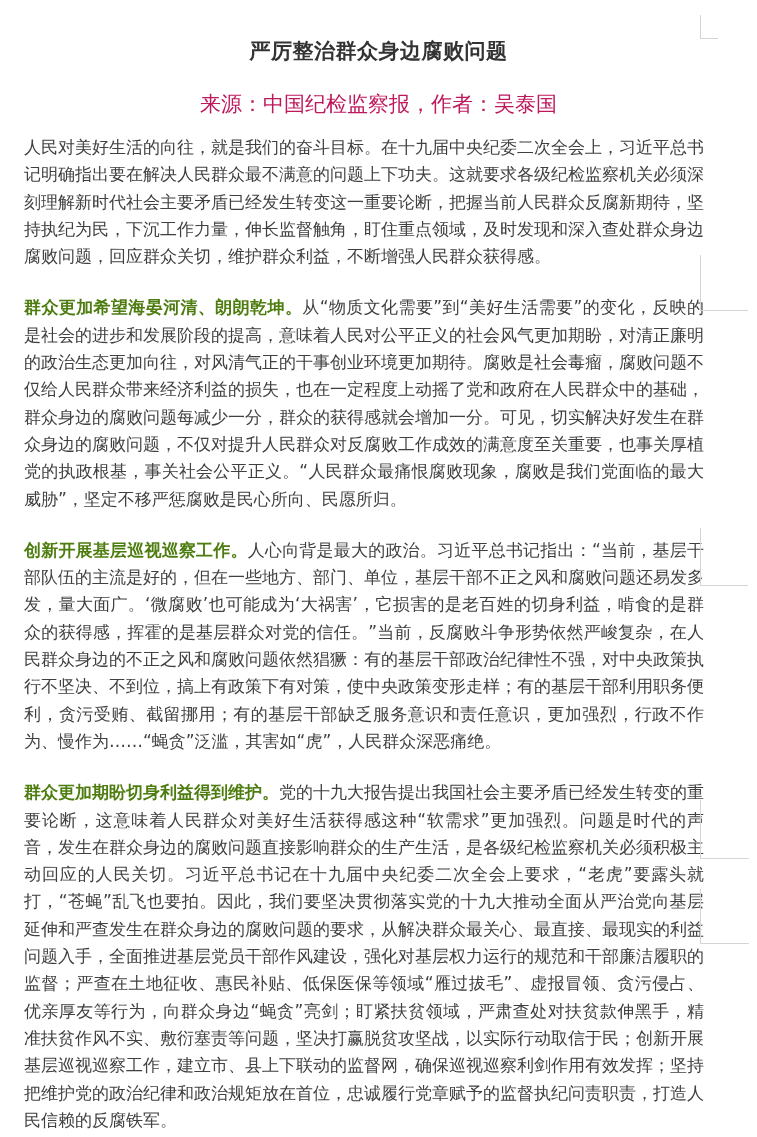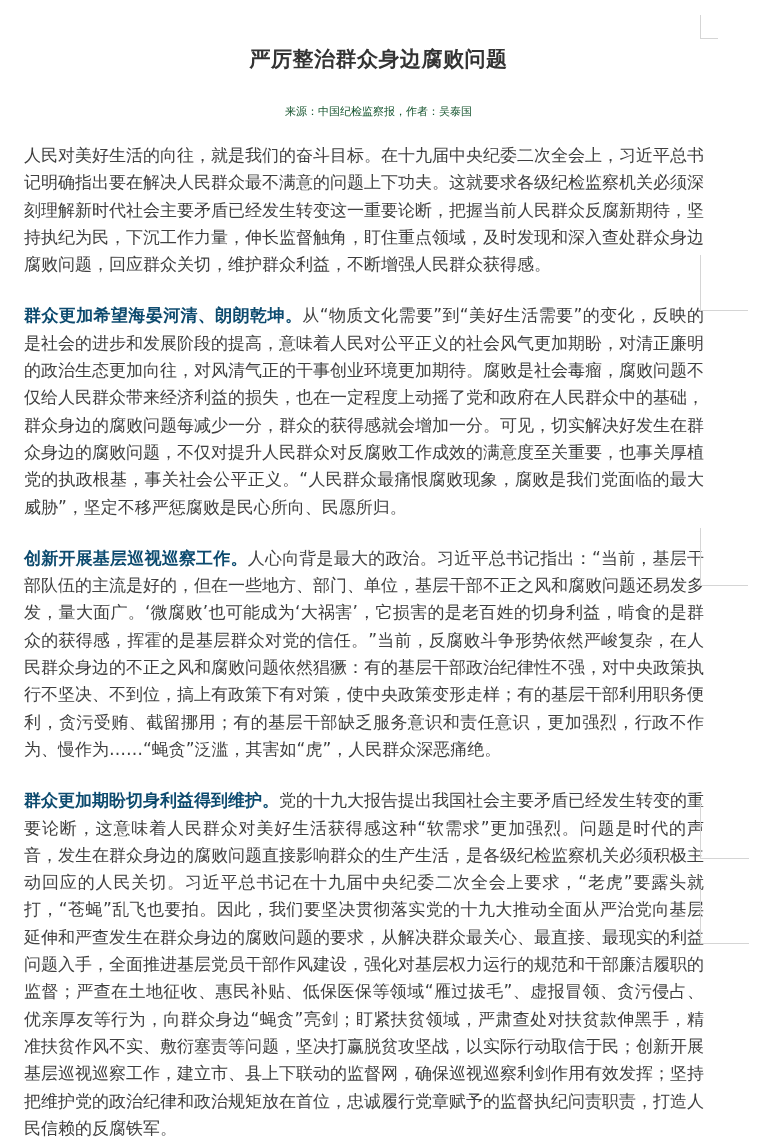--- a/index.html
+++ b/index.html
@@ -5,52 +5,52 @@
   html,body{margin:0;padding:0;background:#ffffff;}
   .page{
     position:relative;
     width:757px;
     height:1137px;
     background:#ffffff;
     overflow:hidden;
     font-family:"DejaVu Sans","Liberation Sans",sans-serif;
   }
   .title{
-    margin:8px;
+    margin:0;
     padding-top:36px;
     text-align:center;
     font-size:21px;
     line-height:30px;
     font-weight:bold;
     color:#333333;
     letter-spacing:0.5px;
   }
   .meta{
     margin-top:27px;
     text-align:center;
-    font-size:11px;
+    font-size:21px;
     line-height:22px;
-    color:#14532d;
+    color:#be185d;
   }
   .content{
     width:680px;
     margin:19px 0 0 24px;
   }
   .content p{
     margin:0 0 24px 0;
     font-size:17px;
     line-height:27.3px;
     color:#404040;
     text-align:justify;
     text-justify:inter-ideograph;
     word-break:break-all;
   }
   .content p .lead{
     font-weight:bold;
-    color:#0c4a6e;
+    color:#4d7c0f;
   }
   
   .bmark{
     position:absolute;
     left:700px;
     border-left:1px solid #d5d5d5;
     border-bottom:1px solid #d5d5d5;
     pointer-events:none;
   }
   .m1{top:15px;height:23px;width:17px;}

